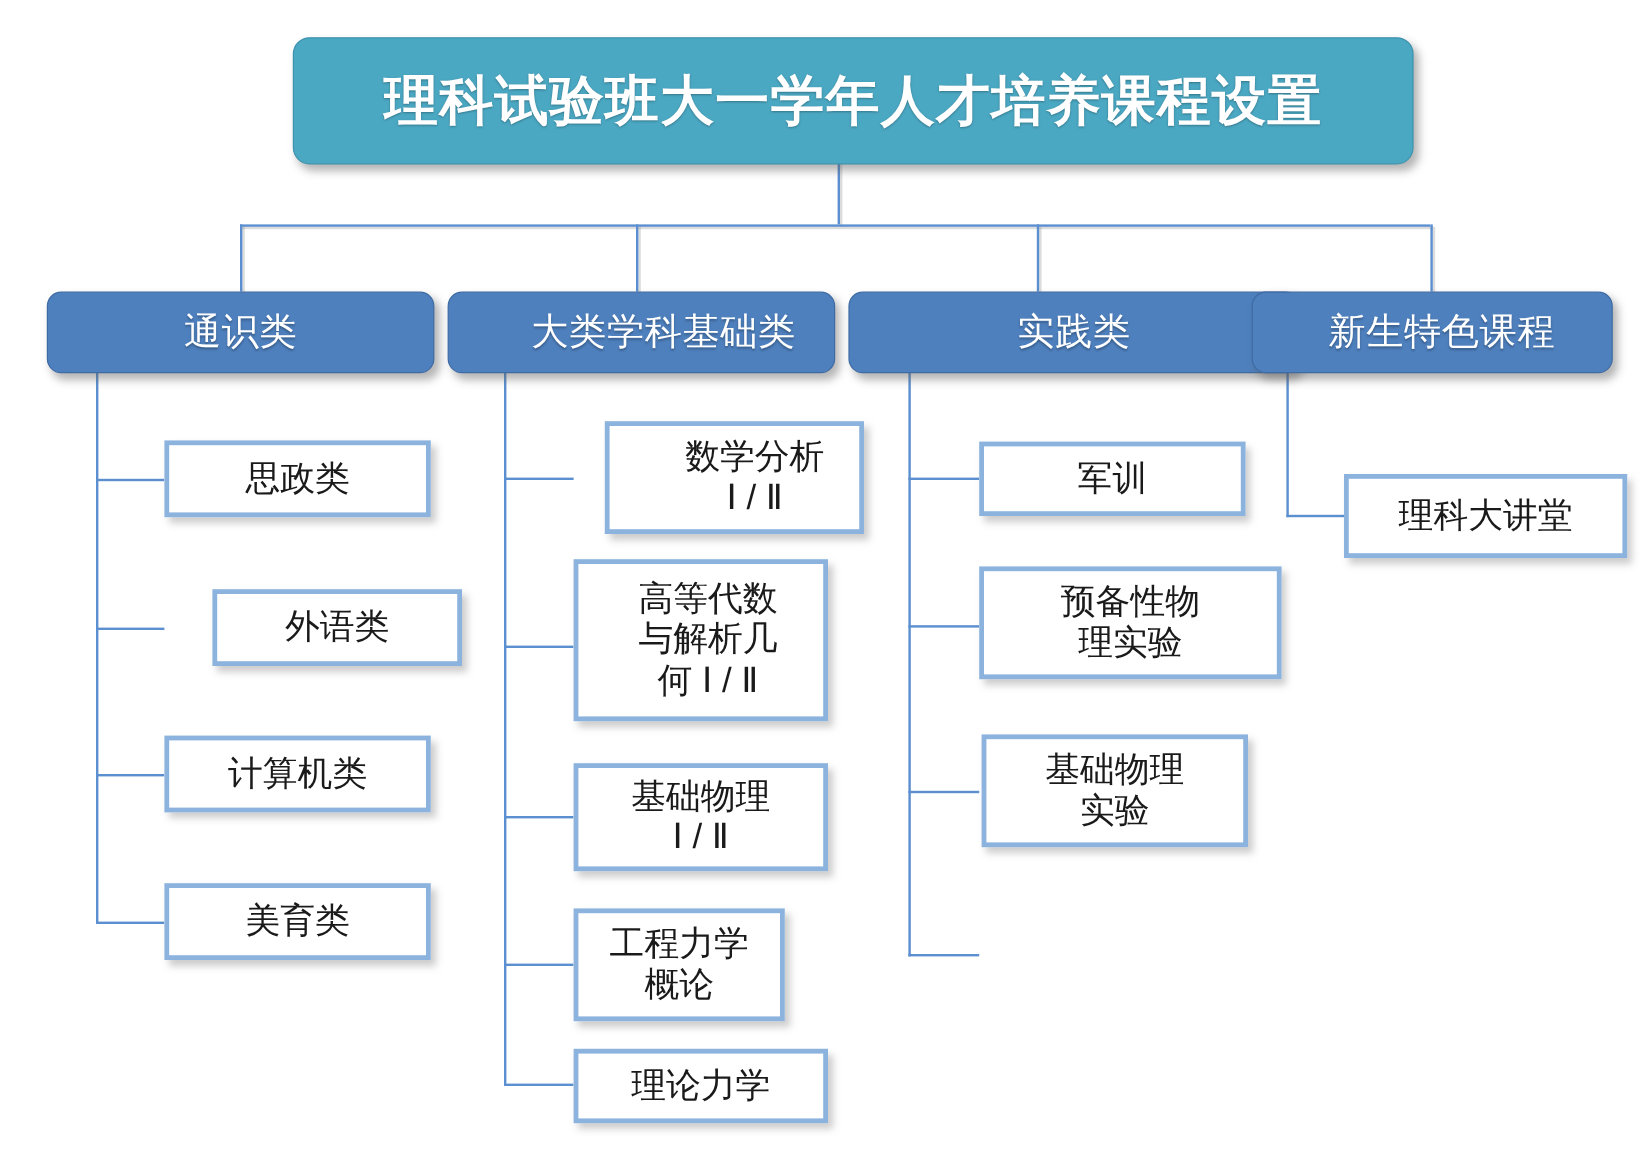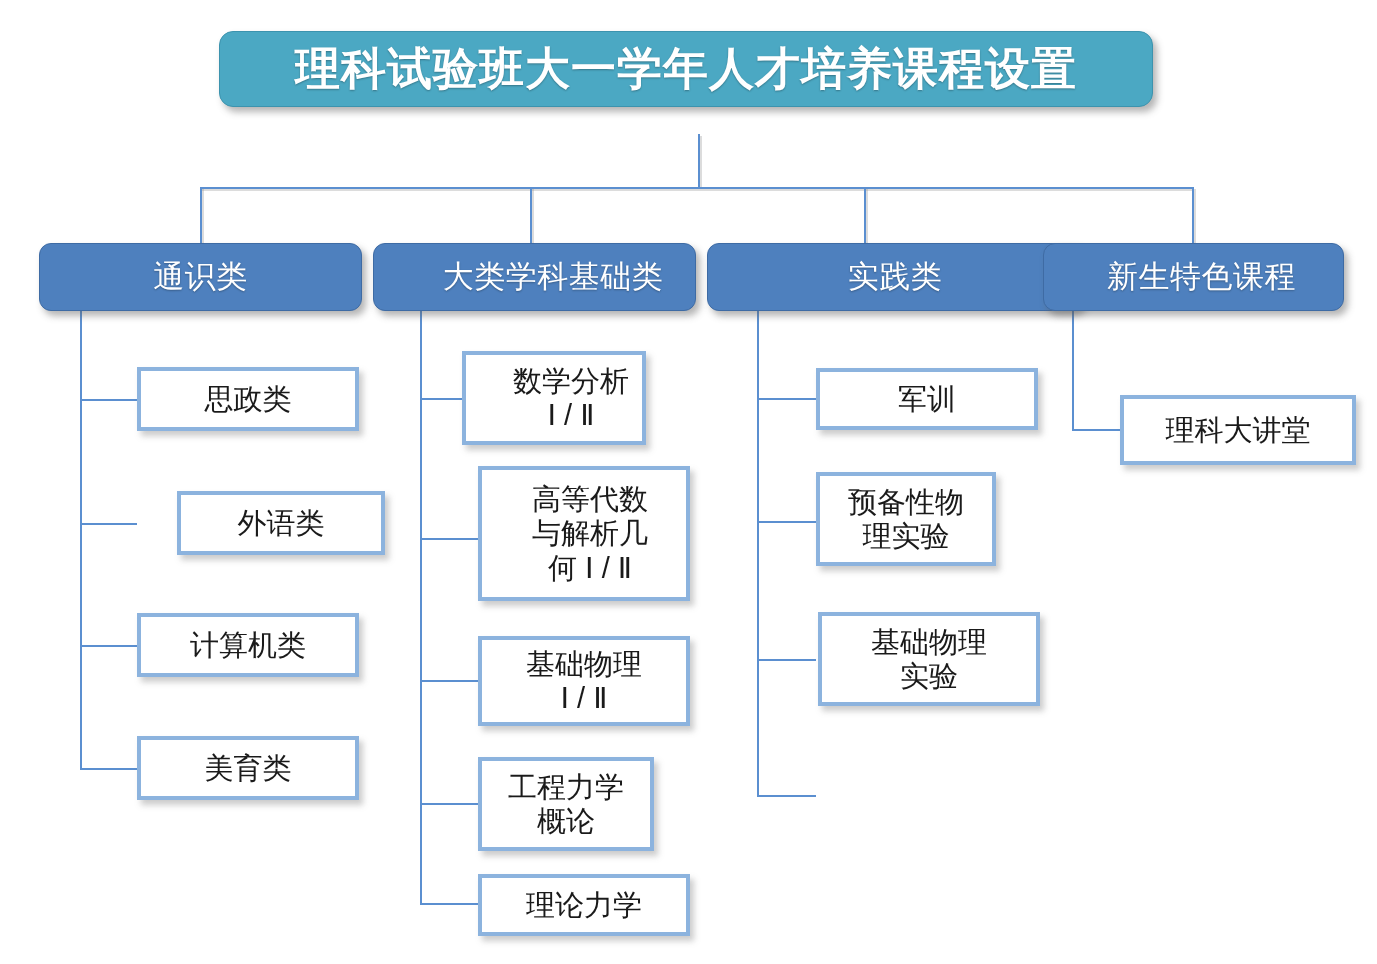--- a/index.html
+++ b/index.html
@@ -135,21 +135,21 @@
 
   <div class="conn v" style="left:757px; top:310px; height:487px;"></div>
   <div class="conn h" style="left:757px; top:398px; width:59px;"></div>
   <div class="conn h" style="left:757px; top:521px; width:59px;"></div>
   <div class="conn h" style="left:757px; top:659px; width:59px;"></div>
   <div class="conn h" style="left:757px; top:795px; width:59px;"></div>
 
   <div class="conn v" style="left:1072px; top:310px; height:121px;"></div>
   <div class="conn h" style="left:1072px; top:429px; width:55px;"></div>
 
-  <div class="title-node" style="left:219px; top:31px; width:934px; height:76px;">
+  <div class="title-node" style="left:244px; top:31px; width:934px; height:106px;">
     <span class="label">理科试验班大一学年人才培养课程设置</span>
   </div>
 
   <div class="cat-node" style="left:39px; top:243px; width:323px; height:68px;">
     <span class="label">通识类</span>
   </div>
 
   <div class="cat-node" style="left:373px; top:243px; width:323px; height:68px;padding-left:37px;">
     <span class="label">大类学科基础类</span>
   </div>
@@ -168,21 +168,21 @@
   <div class="leaf-node" style="left:137px; top:491px; width:208px; height:64px;margin-left:40px;">
     <span class="label">外语类</span>
   </div>
   <div class="leaf-node" style="left:137px; top:613px; width:222px; height:64px;">
     <span class="label">计算机类</span>
   </div>
   <div class="leaf-node" style="left:137px; top:736px; width:222px; height:64px;">
     <span class="label">美育类</span>
   </div>
 
-  <div class="leaf-node" style="left:462px; top:351px; width:184px; height:94px;padding-left:34px;">
+  <div class="leaf-node" style="left:504px; top:351px; width:216px; height:94px;padding-left:34px;">
     <span class="label">数学分析
 Ⅰ / Ⅱ</span>
   </div>
   <div class="leaf-node" style="left:478px; top:466px; width:212px; height:135px;padding-left:12px;">
     <span class="label">高等代数
 与解析几
 何 Ⅰ / Ⅱ</span>
   </div>
   <div class="leaf-node" style="left:478px; top:636px; width:212px; height:90px;">
     <span class="label">基础物理
@@ -192,21 +192,21 @@
     <span class="label">工程力学
 概论</span>
   </div>
   <div class="leaf-node" style="left:478px; top:874px; width:212px; height:62px;">
     <span class="label">理论力学</span>
   </div>
 
   <div class="leaf-node" style="left:816px; top:368px; width:222px; height:62px;">
     <span class="label">军训</span>
   </div>
-  <div class="leaf-node" style="left:816px; top:472px; width:180px; height:94px;">
+  <div class="leaf-node" style="left:816px; top:472px; width:252px; height:94px;">
     <span class="label">预备性物
 理实验</span>
   </div>
   <div class="leaf-node" style="left:818px; top:612px; width:222px; height:94px;">
     <span class="label">基础物理
 实验</span>
   </div>
 
   <div class="leaf-node" style="left:1120px; top:395px; width:236px; height:70px;">
     <span class="label">理科大讲堂</span>

